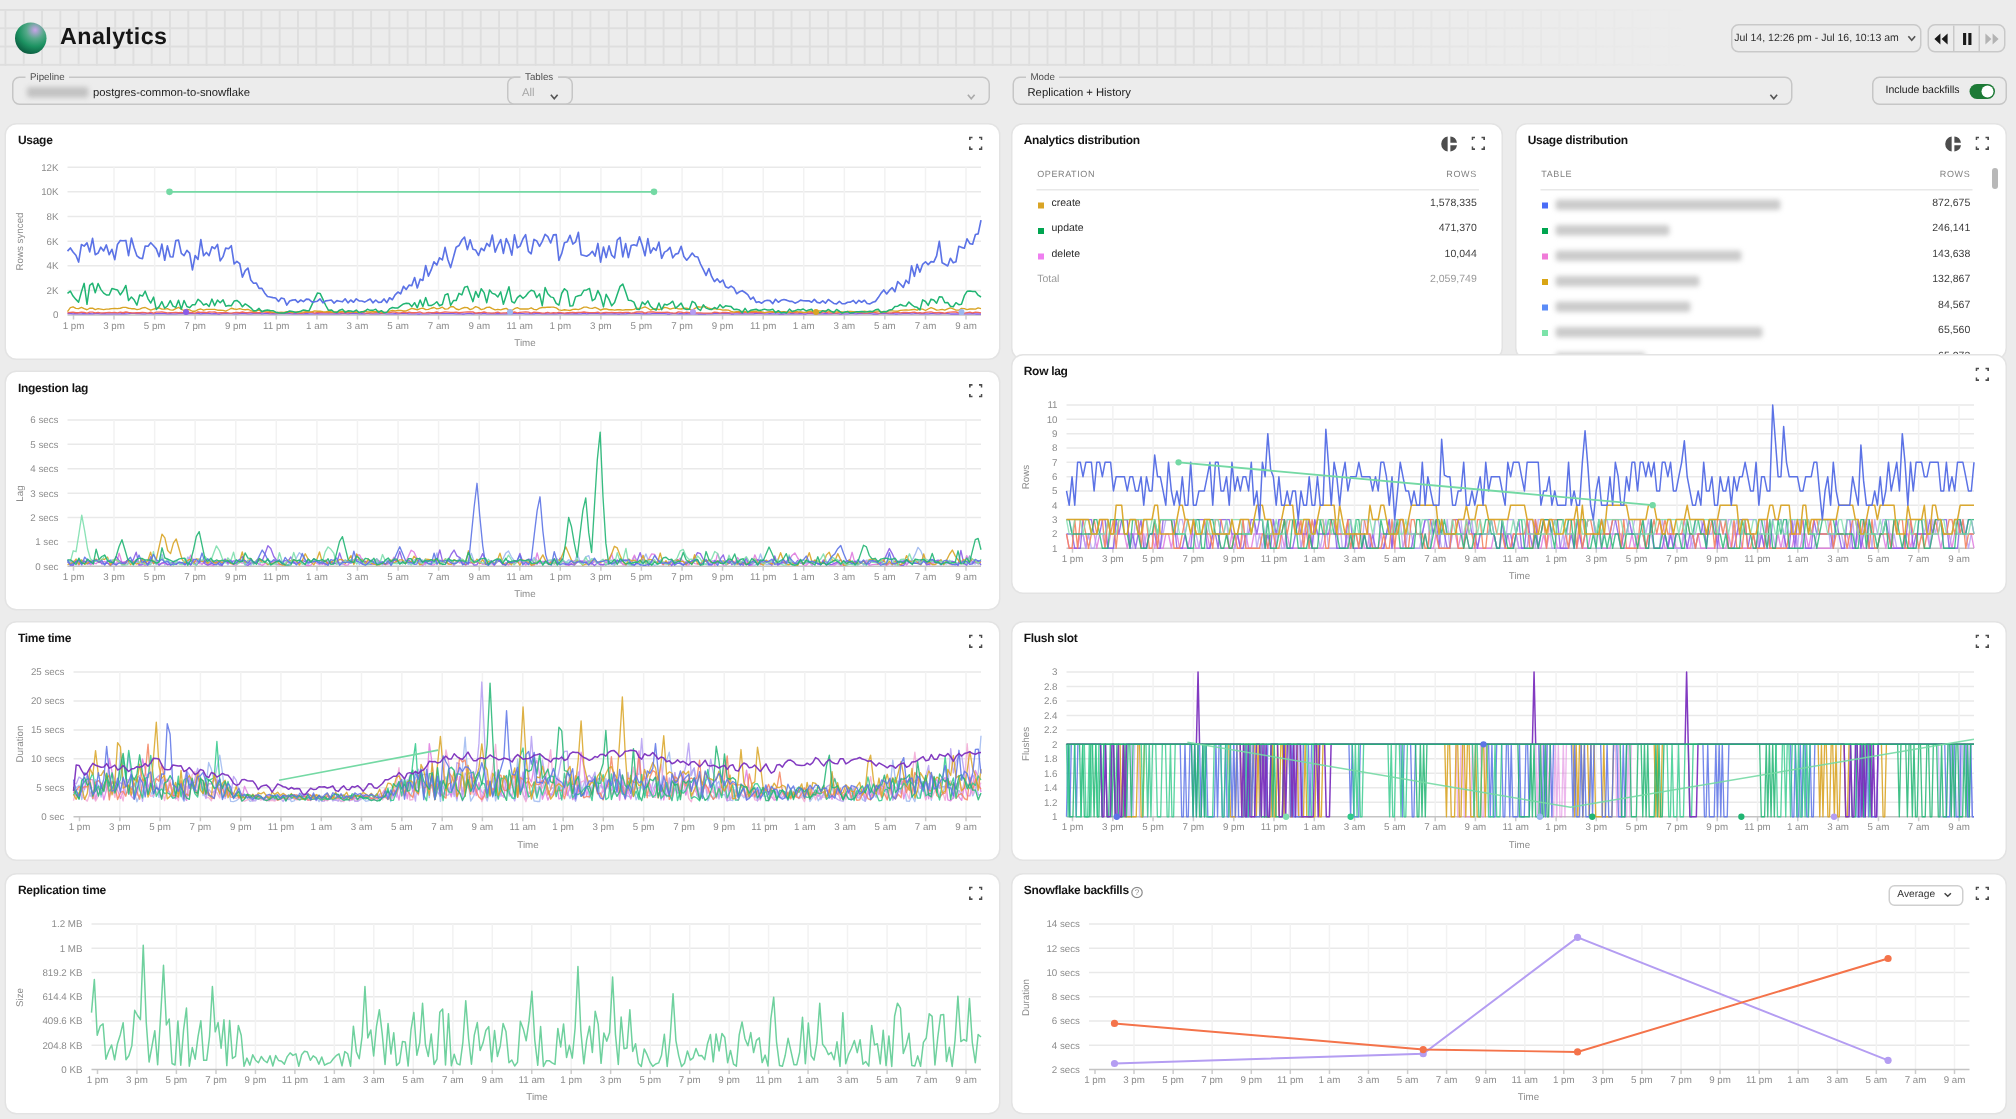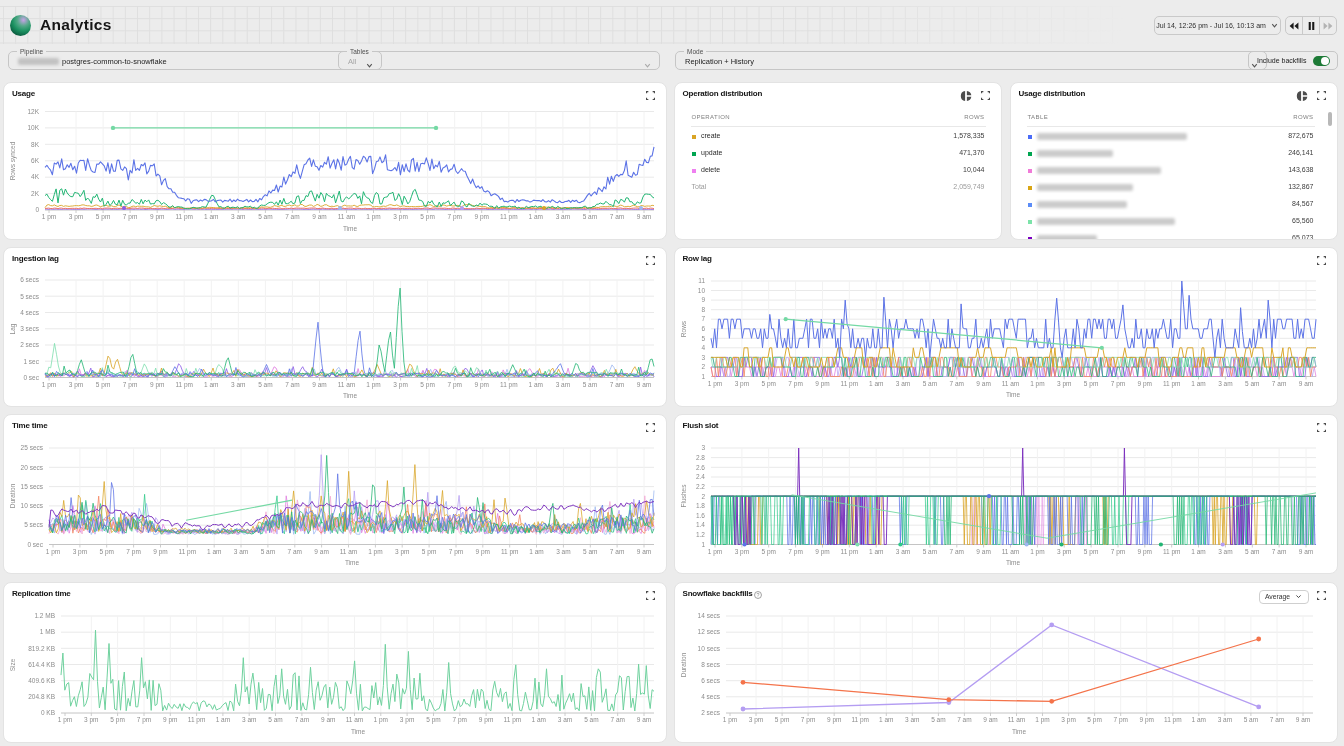--- a/index.html
+++ b/index.html
@@ -71,21 +71,21 @@
         <path d="M2.5 3.5 L5 6.5 L7.5 3.5" fill="none" stroke="#555" stroke-width="1.2"></path>
       </svg></span>
   </div>
 <div class="sel" style="left:338px;width:322px">
     <span class="lbl">Tables</span>
     <span class="val" style="color:#a6a6a6">All</span>
     <span class="chv"><svg width="9" height="9" viewBox="0 0 10 10">
         <path d="M2.5 3.5 L5 6.5 L7.5 3.5" fill="none" stroke="#aaa" stroke-width="1.2"></path>
       </svg></span>
   </div>
-<div class="sel" style="left:675px;width:592px">
+<div class="sel" style="left:675px;width:520px">
     <span class="lbl">Mode</span>
     <span class="val">Replication + History</span>
     <span class="chv"><svg width="9" height="9" viewBox="0 0 10 10">
         <path d="M2.5 3.5 L5 6.5 L7.5 3.5" fill="none" stroke="#555" stroke-width="1.2"></path>
       </svg></span>
   </div>
 <div class="backf">
     <span>Include backfills</span>
     <span class="tog"></span>
   </div>
@@ -188,21 +188,21 @@
       <circle cx="458.0" cy="125.0" r="2.0" fill="#b49df2"></circle>
       <circle cx="540.0" cy="125.0" r="2.0" fill="#d9a425"></circle>
       <circle cx="637.0" cy="125.0" r="2.0" fill="#9db8f0"></circle>
     </svg>
     <div class="ctitle">Usage</div>
     <svg class="expand" width="9" height="9" viewBox="0 0 10 10">
       <path d="M0.6 2.6 V0.6 H2.6 M7.4 0.6 H9.4 V2.6 M9.4 7.4 V9.4 H7.4 M2.6 9.4 H0.6 V7.4" fill="none" stroke="#4d4d4d" stroke-width="1.3"></path>
     </svg>
   </div>
 <div class="card" style="left:673.5px;top:82px;width:328px;height:157.5px">
-    <div class="ctitle">Operation distribution</div>
+    <div class="ctitle">Analytics distribution</div>
     <svg class="pieic" width="12" height="12" viewBox="0 0 24 24">
       <path d="M10.2 2.1 A10 10 0 0 0 10.2 21.9 Z" fill="#4d4d4d"></path>
       <path d="M13.8 2.1 A10 10 0 0 1 22.7 10.3 L13.8 10.3 Z" fill="#4d4d4d"></path>
       <path d="M13.8 13.7 L22.7 13.7 A10 10 0 0 1 13.8 21.9 Z" fill="#4d4d4d"></path>
     </svg>
     <svg class="expand" width="9" height="9" viewBox="0 0 10 10">
       <path d="M0.6 2.6 V0.6 H2.6 M7.4 0.6 H9.4 V2.6 M9.4 7.4 V9.4 H7.4 M2.6 9.4 H0.6 V7.4" fill="none" stroke="#4d4d4d" stroke-width="1.3"></path>
     </svg>
     <div class="thead" style="left:17px;top:31px">OPERATION</div>
     <div class="thead" style="right:16px;top:31px">ROWS</div>
@@ -347,21 +347,21 @@
       <path d="M41.0,128.4 L42.9,127.8 L44.8,127.1 L46.7,124.7 L48.6,128.2 L50.5,125.2 L52.5,128.2 L54.4,127.4 L56.3,125.9 L58.2,126.2 L60.1,124.7 L62.0,127.1 L63.9,124.8 L65.8,124.8 L67.7,123.4 L69.6,128.8 L71.5,125.4 L73.5,125.0 L75.4,126.6 L77.3,128.0 L79.2,128.1 L81.1,125.2 L83.0,128.5 L84.9,126.5 L86.8,128.0 L88.7,127.6 L90.6,124.6 L92.5,127.7 L94.5,125.9 L96.4,120.1 L98.3,127.7 L100.2,124.9 L102.1,116.5 L104.0,108.1 L105.9,110.6 L107.8,119.0 L109.7,121.1 L111.6,114.1 L113.5,111.3 L115.5,118.3 L117.4,124.9 L119.3,127.5 L121.2,125.4 L123.1,124.9 L125.0,128.0 L126.9,124.6 L128.8,125.0 L130.7,126.4 L132.6,125.7 L134.5,127.7 L136.5,125.7 L138.4,127.0 L140.3,127.5 L142.2,125.9 L144.1,127.2 L146.0,125.8 L147.9,125.2 L149.8,127.7 L151.7,128.0 L153.6,127.5 L155.5,127.1 L157.5,120.0 L159.4,127.0 L161.3,125.9 L163.2,124.5 L165.1,127.9 L167.0,125.6 L168.9,124.4 L170.8,127.1 L172.7,126.3 L174.6,128.4 L176.5,127.5 L178.5,127.7 L180.4,126.2 L182.3,127.9 L184.2,128.7 L186.1,128.7 L188.0,125.5 L189.9,125.9 L191.8,125.2 L193.7,125.9 L195.6,128.7 L197.5,125.8 L199.5,121.2 L201.4,124.7 L203.3,126.4 L205.2,128.6 L207.1,125.3 L209.0,120.0 L210.9,126.9 L212.8,125.8 L214.7,128.1 L216.6,126.9 L218.5,125.4 L220.5,126.3 L222.4,125.0 L224.3,125.1 L226.2,127.7 L228.1,125.4 L230.0,122.4 L231.9,128.4 L233.8,121.3 L235.7,125.6 L237.6,125.2 L239.5,128.2 L241.5,124.7 L243.4,127.5 L245.3,128.1 L247.2,128.5 L249.1,128.5 L251.0,126.9 L252.9,128.4 L254.8,126.3 L256.7,125.3 L258.6,127.1 L260.5,126.2 L262.5,125.2 L264.4,125.3 L266.3,127.5 L268.2,126.4 L270.1,126.8 L272.0,122.8 L273.9,125.1 L275.8,128.5 L277.7,127.9 L279.6,124.7 L281.5,124.9 L283.5,125.3 L285.4,125.2 L287.3,124.9 L289.2,128.1 L291.1,126.4 L293.0,124.5 L294.9,128.1 L296.8,128.3 L298.7,125.1 L300.6,126.1 L302.5,125.8 L304.5,125.0 L306.4,128.1 L308.3,119.2 L310.2,126.8 L312.1,127.4 L314.0,124.8 L315.9,127.8 L317.8,125.1 L319.7,128.2 L321.6,126.3 L323.5,126.2 L325.5,127.5 L327.4,126.2 L329.3,120.8 L331.2,127.3 L333.1,128.4 L335.0,126.9 L336.9,128.5 L338.8,126.0 L340.7,125.7 L342.6,128.8 L344.5,125.3 L346.5,125.9 L348.4,127.0 L350.3,128.9 L352.2,128.1 L354.1,126.9 L356.0,125.3 L357.9,121.9 L359.8,125.9 L361.7,128.3 L363.6,126.6 L365.5,127.7 L367.5,125.5 L369.4,125.5 L371.3,121.0 L373.2,116.5 L375.1,121.0 L377.0,125.5 L378.9,127.9 L380.8,125.7 L382.7,126.5 L384.6,128.8 L386.5,128.1 L388.5,127.9 L390.4,125.9 L392.3,125.0 L394.2,126.8 L396.1,126.9 L398.0,126.1 L399.9,125.2 L401.8,125.1 L403.7,121.5 L405.6,116.2 L407.5,117.3 L409.5,122.6 L411.4,126.7 L413.3,128.6 L415.2,124.7 L417.1,126.0 L419.0,125.4 L420.9,127.3 L422.8,126.8 L424.7,122.2 L426.6,128.1 L428.5,124.9 L430.5,125.1 L432.4,126.4 L434.3,127.4 L436.2,120.7 L438.1,128.3 L440.0,125.8 L441.9,128.7 L443.8,126.3 L445.7,125.6 L447.6,125.3 L449.5,126.2 L451.5,126.2 L453.4,128.5 L455.3,125.7 L457.2,128.0 L459.1,121.8 L461.0,127.7 L462.9,128.4 L464.8,125.5 L466.7,126.0 L468.6,125.4 L470.5,126.9 L472.5,127.7 L474.4,125.9 L476.3,127.3 L478.2,125.9 L480.1,128.3 L482.0,127.4 L483.9,125.2 L485.8,127.8 L487.7,128.0 L489.6,127.2 L491.5,127.2 L493.5,128.4 L495.4,126.9 L497.3,126.9 L499.2,124.6 L501.1,127.0 L503.0,127.8 L504.9,128.7 L506.8,125.4 L508.7,127.0 L510.6,127.9 L512.5,127.9 L514.5,125.8 L516.4,120.5 L518.3,125.6 L520.2,128.4 L522.1,128.5 L524.0,127.3 L525.9,128.5 L527.8,128.9 L529.7,125.4 L531.6,128.2 L533.5,125.5 L535.5,120.5 L537.4,126.8 L539.3,125.4 L541.2,126.3 L543.1,126.9 L545.0,127.7 L546.9,122.1 L548.8,120.1 L550.7,125.3 L552.6,126.0 L554.5,121.1 L556.5,125.3 L558.4,128.9 L560.3,128.7 L562.2,125.2 L564.1,127.2 L566.0,127.3 L567.9,127.4 L569.8,127.7 L571.7,125.9 L573.6,128.4 L575.5,125.1 L577.5,124.6 L579.4,125.4 L581.3,128.0 L583.2,125.6 L585.1,125.2 L587.0,128.4 L588.9,126.2 L590.8,128.3 L592.7,126.1 L594.6,128.2 L596.5,128.4 L598.5,127.3 L600.4,122.4 L602.3,126.3 L604.2,126.6 L606.1,125.4 L608.0,127.5 L609.9,128.6 L611.8,121.3 L613.7,127.6 L615.6,126.9 L617.5,128.3 L619.5,128.3 L621.4,127.1 L623.3,125.1 L625.2,128.5 L627.1,125.4 L629.0,121.5 L630.9,118.7 L632.8,122.6 L634.7,125.2 L636.6,127.8 L638.5,125.0 L640.5,126.3 L642.4,126.5 L644.3,124.6 L646.2,126.2 L648.1,127.1 L650.0,126.8" fill="none" stroke="#d9a425" stroke-width="0.9" stroke-linejoin="round" opacity="0.9"></path>
       <path d="M41.0,126.4 L42.9,126.6 L44.8,119.2 L46.7,119.8 L48.6,108.0 L50.5,95.4 L52.5,106.3 L54.4,118.0 L56.3,124.6 L58.2,126.0 L60.1,126.2 L62.0,125.2 L63.9,125.7 L65.8,122.2 L67.7,124.7 L69.6,126.9 L71.5,125.4 L73.5,125.1 L75.4,126.2 L77.3,128.7 L79.2,128.7 L81.1,128.4 L83.0,125.8 L84.9,128.7 L86.8,125.8 L88.7,127.1 L90.6,127.3 L92.5,128.2 L94.5,128.4 L96.4,128.4 L98.3,119.7 L100.2,128.1 L102.1,125.8 L104.0,123.7 L105.9,126.6 L107.8,124.7 L109.7,127.3 L111.6,128.8 L113.5,126.7 L115.5,128.0 L117.4,128.4 L119.3,124.6 L121.2,127.3 L123.1,125.9 L125.0,128.0 L126.9,128.9 L128.8,124.6 L130.7,125.7 L132.6,122.9 L134.5,125.3 L136.5,126.0 L138.4,120.9 L140.3,115.9 L142.2,118.9 L144.1,124.0 L146.0,127.4 L147.9,123.9 L149.8,126.2 L151.7,120.1 L153.6,128.3 L155.5,127.2 L157.5,125.0 L159.4,128.5 L161.3,125.4 L163.2,125.9 L165.1,128.4 L167.0,125.4 L168.9,126.7 L170.8,127.1 L172.7,126.2 L174.6,127.6 L176.5,128.6 L178.5,127.9 L180.4,128.1 L182.3,120.5 L184.2,126.7 L186.1,127.8 L188.0,125.5 L189.9,127.3 L191.8,120.3 L193.7,125.9 L195.6,125.5 L197.5,128.2 L199.5,127.6 L201.4,125.3 L203.3,125.8 L205.2,126.6 L207.1,124.9 L209.0,127.8 L210.9,126.7 L212.8,119.9 L214.7,116.6 L216.6,118.2 L218.5,120.8 L220.5,128.2 L222.4,127.2 L224.3,127.6 L226.2,125.5 L228.1,127.0 L230.0,124.9 L231.9,125.2 L233.8,128.1 L235.7,124.9 L237.6,126.3 L239.5,128.4 L241.5,128.4 L243.4,126.9 L245.3,126.8 L247.2,124.6 L249.1,128.1 L251.0,121.7 L252.9,125.9 L254.8,126.4 L256.7,128.3 L258.6,127.6 L260.5,127.9 L262.5,126.7 L264.4,128.0 L266.3,125.7 L268.2,126.7 L270.1,128.6 L272.0,126.7 L273.9,126.3 L275.8,126.7 L277.7,127.9 L279.6,124.8 L281.5,128.0 L283.5,128.0 L285.4,127.0 L287.3,127.5 L289.2,125.5 L291.1,128.4 L293.0,124.5 L294.9,126.2 L296.8,125.3 L298.7,128.3 L300.6,126.9 L302.5,125.0 L304.5,125.0 L306.4,127.5 L308.3,125.5 L310.2,125.9 L312.1,127.2 L314.0,125.7 L315.9,126.8 L317.8,127.4 L319.7,127.3 L321.6,124.9 L323.5,126.9 L325.5,127.9 L327.4,126.2 L329.3,124.8 L331.2,126.2 L333.1,125.4 L335.0,122.1 L336.9,125.0 L338.8,128.6 L340.7,126.2 L342.6,125.4 L344.5,126.2 L346.5,125.6 L348.4,126.0 L350.3,127.1 L352.2,124.9 L354.1,127.2 L356.0,125.7 L357.9,127.6 L359.8,127.1 L361.7,125.5 L363.6,125.2 L365.5,128.0 L367.5,124.6 L369.4,128.3 L371.3,125.5 L373.2,127.0 L375.1,126.7 L377.0,126.1 L378.9,127.1 L380.8,124.5 L382.7,127.4 L384.6,128.5 L386.5,123.4 L388.5,127.5 L390.4,124.5 L392.3,125.0 L394.2,127.7 L396.1,126.2 L398.0,124.8 L399.9,128.9 L401.8,126.4 L403.7,125.4 L405.6,128.5 L407.5,120.4 L409.5,126.7 L411.4,124.9 L413.3,117.6 L415.2,128.5 L417.1,128.8 L419.0,126.9 L420.9,126.7 L422.8,128.0 L424.7,125.6 L426.6,127.9 L428.5,125.5 L430.5,128.0 L432.4,125.0 L434.3,128.4 L436.2,126.1 L438.1,126.8 L440.0,128.2 L441.9,128.0 L443.8,126.2 L445.7,126.1 L447.6,123.7 L449.5,119.2 L451.5,118.3 L453.4,122.8 L455.3,124.9 L457.2,124.8 L459.1,126.4 L461.0,122.6 L462.9,124.6 L464.8,128.0 L466.7,128.2 L468.6,126.1 L470.5,124.5 L472.5,119.7 L474.4,121.0 L476.3,126.2 L478.2,126.7 L480.1,128.7 L482.0,122.1 L483.9,126.9 L485.8,128.8 L487.7,125.4 L489.6,127.0 L491.5,125.5 L493.5,123.1 L495.4,126.3 L497.3,127.6 L499.2,124.6 L501.1,128.3 L503.0,126.2 L504.9,127.8 L506.8,126.9 L508.7,127.3 L510.6,125.7 L512.5,127.6 L514.5,124.8 L516.4,127.9 L518.3,128.8 L520.2,128.6 L522.1,121.9 L524.0,128.3 L525.9,128.8 L527.8,126.6 L529.7,126.8 L531.6,125.2 L533.5,126.8 L535.5,126.2 L537.4,126.5 L539.3,127.1 L541.2,126.5 L543.1,124.7 L545.0,121.3 L546.9,126.3 L548.8,128.2 L550.7,123.4 L552.6,124.6 L554.5,125.3 L556.5,127.7 L558.4,126.8 L560.3,128.9 L562.2,128.1 L564.1,128.4 L566.0,128.7 L567.9,128.6 L569.8,126.8 L571.7,127.9 L573.6,128.9 L575.5,125.5 L577.5,126.9 L579.4,126.9 L581.3,127.4 L583.2,125.3 L585.1,128.2 L587.0,126.8 L588.9,124.8 L590.8,124.6 L592.7,128.3 L594.6,128.9 L596.5,125.0 L598.5,124.7 L600.4,126.3 L602.3,121.2 L604.2,126.1 L606.1,126.4 L608.0,125.3 L609.9,127.4 L611.8,124.7 L613.7,124.9 L615.6,126.1 L617.5,126.2 L619.5,126.1 L621.4,127.5 L623.3,126.1 L625.2,126.6 L627.1,127.2 L629.0,125.5 L630.9,128.3 L632.8,126.7 L634.7,127.8 L636.6,127.6 L638.5,126.2 L640.5,127.7 L642.4,123.1 L644.3,124.9 L646.2,125.8 L648.1,127.8 L650.0,124.7" fill="none" stroke="#7edfae" stroke-width="0.9" stroke-linejoin="round" opacity="0.9"></path>
       <path d="M41.0,125.2 L42.9,128.6 L44.8,127.8 L46.7,126.4 L48.6,125.1 L50.5,128.6 L52.5,123.4 L54.4,125.7 L56.3,126.8 L58.2,125.8 L60.1,125.3 L62.0,126.9 L63.9,125.7 L65.8,128.7 L67.7,125.9 L69.6,125.7 L71.5,127.7 L73.5,128.5 L75.4,127.3 L77.3,127.6 L79.2,127.9 L81.1,125.5 L83.0,123.5 L84.9,128.2 L86.8,126.3 L88.7,122.1 L90.6,126.9 L92.5,126.1 L94.5,128.7 L96.4,125.9 L98.3,121.7 L100.2,125.2 L102.1,126.4 L104.0,124.8 L105.9,126.9 L107.8,126.0 L109.7,128.8 L111.6,127.9 L113.5,128.2 L115.5,126.7 L117.4,127.1 L119.3,128.1 L121.2,127.0 L123.1,128.4 L125.0,124.9 L126.9,125.0 L128.8,126.8 L130.7,120.7 L132.6,126.9 L134.5,124.5 L136.5,126.6 L138.4,128.3 L140.3,128.5 L142.2,126.9 L144.1,128.4 L146.0,126.1 L147.9,126.4 L149.8,125.6 L151.7,128.1 L153.6,127.3 L155.5,125.0 L157.5,126.1 L159.4,125.6 L161.3,127.7 L163.2,124.9 L165.1,127.4 L167.0,126.6 L168.9,122.6 L170.8,118.7 L172.7,121.5 L174.6,125.4 L176.5,126.9 L178.5,125.1 L180.4,126.4 L182.3,125.2 L184.2,128.1 L186.1,123.6 L188.0,126.1 L189.9,127.6 L191.8,126.8 L193.7,128.6 L195.6,126.4 L197.5,121.0 L199.5,125.2 L201.4,127.3 L203.3,126.8 L205.2,126.4 L207.1,126.1 L209.0,127.6 L210.9,126.5 L212.8,127.8 L214.7,128.9 L216.6,125.1 L218.5,125.7 L220.5,124.0 L222.4,128.9 L224.3,126.8 L226.2,127.1 L228.1,126.6 L230.0,127.5 L231.9,119.5 L233.8,126.1 L235.7,126.8 L237.6,128.1 L239.5,128.8 L241.5,127.4 L243.4,125.4 L245.3,127.3 L247.2,127.6 L249.1,127.2 L251.0,126.5 L252.9,128.0 L254.8,125.9 L256.7,128.9 L258.6,125.3 L260.5,121.0 L262.5,116.5 L264.4,121.0 L266.3,125.5 L268.2,127.0 L270.1,127.0 L272.0,128.2 L273.9,128.0 L275.8,124.1 L277.7,126.8 L279.6,126.1 L281.5,127.6 L283.5,128.2 L285.4,120.8 L287.3,128.3 L289.2,125.8 L291.1,126.3 L293.0,125.7 L294.9,125.7 L296.8,127.3 L298.7,127.9 L300.6,127.2 L302.5,125.1 L304.5,128.6 L306.4,126.6 L308.3,128.1 L310.2,109.0 L312.1,90.0 L314.0,74.2 L315.9,96.6 L317.8,115.7 L319.7,128.0 L321.6,128.9 L323.5,125.9 L325.5,128.6 L327.4,125.0 L329.3,126.0 L331.2,128.0 L333.1,128.8 L335.0,125.8 L336.9,127.3 L338.8,126.2 L340.7,125.7 L342.6,122.2 L344.5,128.5 L346.5,126.7 L348.4,128.4 L350.3,124.3 L352.2,108.3 L354.1,92.4 L356.0,83.2 L357.9,105.9 L359.8,121.9 L361.7,128.1 L363.6,128.7 L365.5,119.8 L367.5,126.5 L369.4,128.5 L371.3,127.7 L373.2,128.2 L375.1,127.7 L377.0,125.9 L378.9,127.5 L380.8,126.6 L382.7,126.4 L384.6,127.2 L386.5,126.8 L388.5,128.7 L390.4,126.9 L392.3,124.1 L394.2,127.1 L396.1,126.4 L398.0,126.2 L399.9,125.4 L401.8,126.2 L403.7,127.9 L405.6,127.3 L407.5,125.9 L409.5,126.3 L411.4,125.3 L413.3,126.0 L415.2,125.0 L417.1,128.2 L419.0,128.6 L420.9,127.4 L422.8,128.5 L424.7,128.8 L426.6,128.8 L428.5,128.3 L430.5,126.3 L432.4,122.3 L434.3,125.1 L436.2,127.0 L438.1,127.6 L440.0,127.0 L441.9,128.0 L443.8,125.2 L445.7,128.8 L447.6,127.4 L449.5,127.8 L451.5,128.8 L453.4,127.6 L455.3,126.9 L457.2,126.0 L459.1,125.3 L461.0,125.4 L462.9,128.6 L464.8,127.3 L466.7,124.9 L468.6,128.2 L470.5,128.1 L472.5,126.5 L474.4,128.9 L476.3,125.3 L478.2,127.9 L480.1,126.0 L482.0,127.5 L483.9,125.8 L485.8,128.0 L487.7,126.1 L489.6,128.7 L491.5,126.7 L493.5,128.3 L495.4,128.0 L497.3,126.5 L499.2,125.8 L501.1,128.4 L503.0,126.9 L504.9,125.1 L506.8,126.7 L508.7,126.1 L510.6,124.8 L512.5,128.2 L514.5,127.9 L516.4,127.6 L518.3,125.0 L520.2,127.5 L522.1,123.3 L524.0,125.6 L525.9,127.5 L527.8,127.6 L529.7,125.8 L531.6,125.2 L533.5,122.7 L535.5,126.8 L537.4,126.1 L539.3,127.3 L541.2,127.8 L543.1,128.4 L545.0,126.4 L546.9,128.4 L548.8,125.5 L550.7,122.9 L552.6,121.1 L554.5,117.8 L556.5,115.7 L558.4,121.0 L560.3,125.5 L562.2,126.6 L564.1,127.7 L566.0,127.8 L567.9,125.2 L569.8,127.3 L571.7,125.3 L573.6,128.3 L575.5,126.0 L577.5,125.7 L579.4,126.1 L581.3,127.2 L583.2,128.8 L585.1,128.1 L587.0,127.7 L588.9,120.5 L590.8,127.7 L592.7,127.8 L594.6,126.6 L596.5,126.3 L598.5,126.3 L600.4,125.2 L602.3,126.8 L604.2,127.7 L606.1,127.3 L608.0,127.8 L609.9,128.2 L611.8,126.2 L613.7,127.4 L615.6,125.3 L617.5,125.0 L619.5,127.0 L621.4,127.0 L623.3,128.5 L625.2,125.9 L627.1,125.4 L629.0,127.5 L630.9,128.3 L632.8,128.5 L634.7,128.1 L636.6,127.3 L638.5,126.1 L640.5,126.4 L642.4,128.2 L644.3,127.9 L646.2,124.9 L648.1,126.0 L650.0,125.8" fill="none" stroke="#5c73e6" stroke-width="0.9" stroke-linejoin="round" opacity="0.9"></path>
       <path d="M41.0,125.2 L42.9,125.2 L44.8,126.6 L46.7,128.3 L48.6,124.1 L50.5,127.3 L52.5,127.9 L54.4,124.7 L56.3,126.3 L58.2,128.0 L60.1,118.1 L62.0,125.0 L63.9,123.0 L65.8,122.0 L67.7,125.9 L69.6,126.7 L71.5,127.3 L73.5,122.7 L75.4,116.3 L77.3,111.8 L79.2,118.2 L81.1,124.7 L83.0,126.2 L84.9,128.3 L86.8,125.2 L88.7,124.2 L90.6,124.2 L92.5,125.3 L94.5,125.3 L96.4,125.5 L98.3,126.2 L100.2,127.4 L102.1,126.8 L104.0,117.2 L105.9,124.0 L107.8,124.7 L109.7,125.6 L111.6,126.6 L113.5,125.7 L115.5,124.6 L117.4,124.3 L119.3,124.1 L121.2,128.8 L123.1,125.8 L125.0,118.5 L126.9,109.6 L128.8,106.4 L130.7,115.4 L132.6,124.3 L134.5,126.3 L136.5,124.2 L138.4,126.5 L140.3,125.3 L142.2,126.1 L144.1,125.5 L146.0,126.1 L147.9,125.8 L149.8,127.1 L151.7,128.0 L153.6,125.2 L155.5,126.5 L157.5,126.4 L159.4,120.6 L161.3,124.1 L163.2,124.2 L165.1,126.7 L167.0,128.2 L168.9,124.3 L170.8,125.5 L172.7,126.9 L174.6,124.5 L176.5,128.6 L178.5,127.3 L180.4,126.4 L182.3,126.0 L184.2,127.6 L186.1,128.6 L188.0,128.7 L189.9,128.6 L191.8,125.0 L193.7,126.0 L195.6,125.4 L197.5,126.8 L199.5,128.4 L201.4,124.7 L203.3,126.7 L205.2,124.4 L207.1,125.6 L209.0,125.8 L210.9,125.1 L212.8,126.6 L214.7,124.5 L216.6,128.3 L218.5,128.0 L220.5,120.4 L222.4,112.9 L224.3,109.8 L226.2,117.4 L228.1,125.0 L230.0,126.5 L231.9,126.9 L233.8,122.8 L235.7,124.2 L237.6,126.7 L239.5,124.2 L241.5,124.6 L243.4,126.3 L245.3,124.1 L247.2,128.6 L249.1,128.1 L251.0,127.6 L252.9,125.4 L254.8,124.0 L256.7,126.5 L258.6,124.7 L260.5,124.7 L262.5,128.1 L264.4,126.5 L266.3,128.0 L268.2,124.5 L270.1,124.4 L272.0,127.6 L273.9,124.2 L275.8,124.6 L277.7,126.7 L279.6,125.6 L281.5,126.3 L283.5,125.1 L285.4,126.2 L287.3,124.2 L289.2,127.5 L291.1,128.2 L293.0,128.2 L294.9,124.2 L296.8,126.0 L298.7,125.4 L300.6,125.9 L302.5,125.9 L304.5,125.9 L306.4,126.2 L308.3,120.2 L310.2,124.7 L312.1,126.8 L314.0,126.4 L315.9,124.7 L317.8,124.4 L319.7,124.1 L321.6,128.4 L323.5,126.6 L325.5,125.6 L327.4,124.6 L329.3,124.7 L331.2,127.7 L333.1,124.2 L335.0,126.9 L336.9,126.3 L338.8,125.8 L340.7,126.4 L342.6,125.0 L344.5,125.6 L346.5,125.7 L348.4,125.1 L350.3,127.8 L352.2,127.4 L354.1,127.4 L356.0,125.6 L357.9,128.8 L359.8,126.0 L361.7,128.0 L363.6,128.2 L365.5,124.6 L367.5,128.7 L369.4,126.7 L371.3,124.5 L373.2,113.2 L375.1,97.0 L377.0,103.2 L378.9,114.4 L380.8,123.6 L382.7,107.9 L384.6,92.2 L386.5,84.0 L388.5,107.1 L390.4,120.3 L392.3,89.4 L394.2,58.6 L396.1,40.1 L398.0,83.3 L399.9,114.1 L401.8,127.9 L403.7,127.1 L405.6,124.9 L407.5,128.3 L409.5,124.5 L411.4,126.2 L413.3,128.0 L415.2,127.2 L417.1,127.5 L419.0,126.8 L420.9,126.8 L422.8,125.4 L424.7,127.9 L426.6,125.5 L428.5,127.6 L430.5,128.8 L432.4,126.6 L434.3,128.0 L436.2,127.4 L438.1,123.9 L440.0,123.5 L441.9,125.2 L443.8,124.8 L445.7,127.6 L447.6,126.4 L449.5,126.0 L451.5,120.3 L453.4,125.1 L455.3,126.7 L457.2,128.3 L459.1,125.6 L461.0,124.9 L462.9,128.8 L464.8,128.4 L466.7,119.7 L468.6,125.0 L470.5,127.0 L472.5,127.3 L474.4,126.1 L476.3,127.5 L478.2,127.8 L480.1,126.4 L482.0,124.5 L483.9,125.4 L485.8,121.3 L487.7,127.2 L489.6,125.0 L491.5,124.5 L493.5,128.5 L495.4,127.6 L497.3,124.3 L499.2,126.0 L501.1,128.7 L503.0,125.3 L504.9,125.7 L506.8,121.2 L508.7,116.7 L510.6,120.8 L512.5,125.2 L514.5,127.0 L516.4,125.8 L518.3,124.5 L520.2,121.1 L522.1,127.1 L524.0,128.5 L525.9,128.8 L527.8,128.2 L529.7,124.9 L531.6,128.2 L533.5,125.4 L535.5,126.7 L537.4,127.5 L539.3,128.7 L541.2,123.2 L543.1,128.5 L545.0,127.0 L546.9,128.7 L548.8,127.6 L550.7,126.6 L552.6,125.3 L554.5,126.4 L556.5,128.2 L558.4,125.8 L560.3,127.6 L562.2,126.8 L564.1,126.0 L566.0,128.6 L567.9,126.7 L569.8,121.1 L571.7,115.5 L573.6,116.6 L575.5,122.2 L577.5,124.7 L579.4,124.2 L581.3,126.5 L583.2,124.7 L585.1,124.3 L587.0,124.1 L588.9,124.8 L590.8,124.9 L592.7,124.1 L594.6,126.8 L596.5,126.6 L598.5,127.5 L600.4,125.0 L602.3,126.8 L604.2,128.4 L606.1,124.7 L608.0,125.1 L609.9,125.2 L611.8,124.9 L613.7,126.4 L615.6,126.4 L617.5,121.0 L619.5,127.0 L621.4,126.5 L623.3,128.2 L625.2,127.5 L627.1,126.7 L629.0,127.6 L630.9,127.1 L632.8,127.0 L634.7,119.2 L636.6,127.9 L638.5,127.7 L640.5,124.0 L642.4,126.9 L644.3,119.3 L646.2,111.7 L648.1,111.0 L650.0,118.5" fill="none" stroke="#21b573" stroke-width="0.9" stroke-linejoin="round" opacity="0.9"></path>
     </svg>
     <div class="ctitle">Ingestion lag</div>
     <svg class="expand" width="9" height="9" viewBox="0 0 10 10">
       <path d="M0.6 2.6 V0.6 H2.6 M7.4 0.6 H9.4 V2.6 M9.4 7.4 V9.4 H7.4 M2.6 9.4 H0.6 V7.4" fill="none" stroke="#4d4d4d" stroke-width="1.3"></path>
     </svg>
   </div>
-<div class="card" style="left:673.5px;top:247px;width:664px;height:159.5px">
+<div class="card" style="left:673.5px;top:236px;width:664px;height:159.5px">
     <svg class="chart" width="664" height="160" viewBox="0 0 664 160">
       <text x="30" y="130.7" text-anchor="end" class="ax">1</text>
       <line x1="36" y1="119.0" x2="641" y2="119.0" stroke="#e9e9e9" stroke-width="1"></line>
       <text x="30" y="121.2" text-anchor="end" class="ax">2</text>
       <line x1="36" y1="109.4" x2="641" y2="109.4" stroke="#e9e9e9" stroke-width="1"></line>
       <text x="30" y="111.6" text-anchor="end" class="ax">3</text>
       <line x1="36" y1="99.8" x2="641" y2="99.8" stroke="#e9e9e9" stroke-width="1"></line>
       <text x="30" y="102.0" text-anchor="end" class="ax">4</text>
       <line x1="36" y1="90.3" x2="641" y2="90.3" stroke="#e9e9e9" stroke-width="1"></line>
       <text x="30" y="92.5" text-anchor="end" class="ax">5</text>

